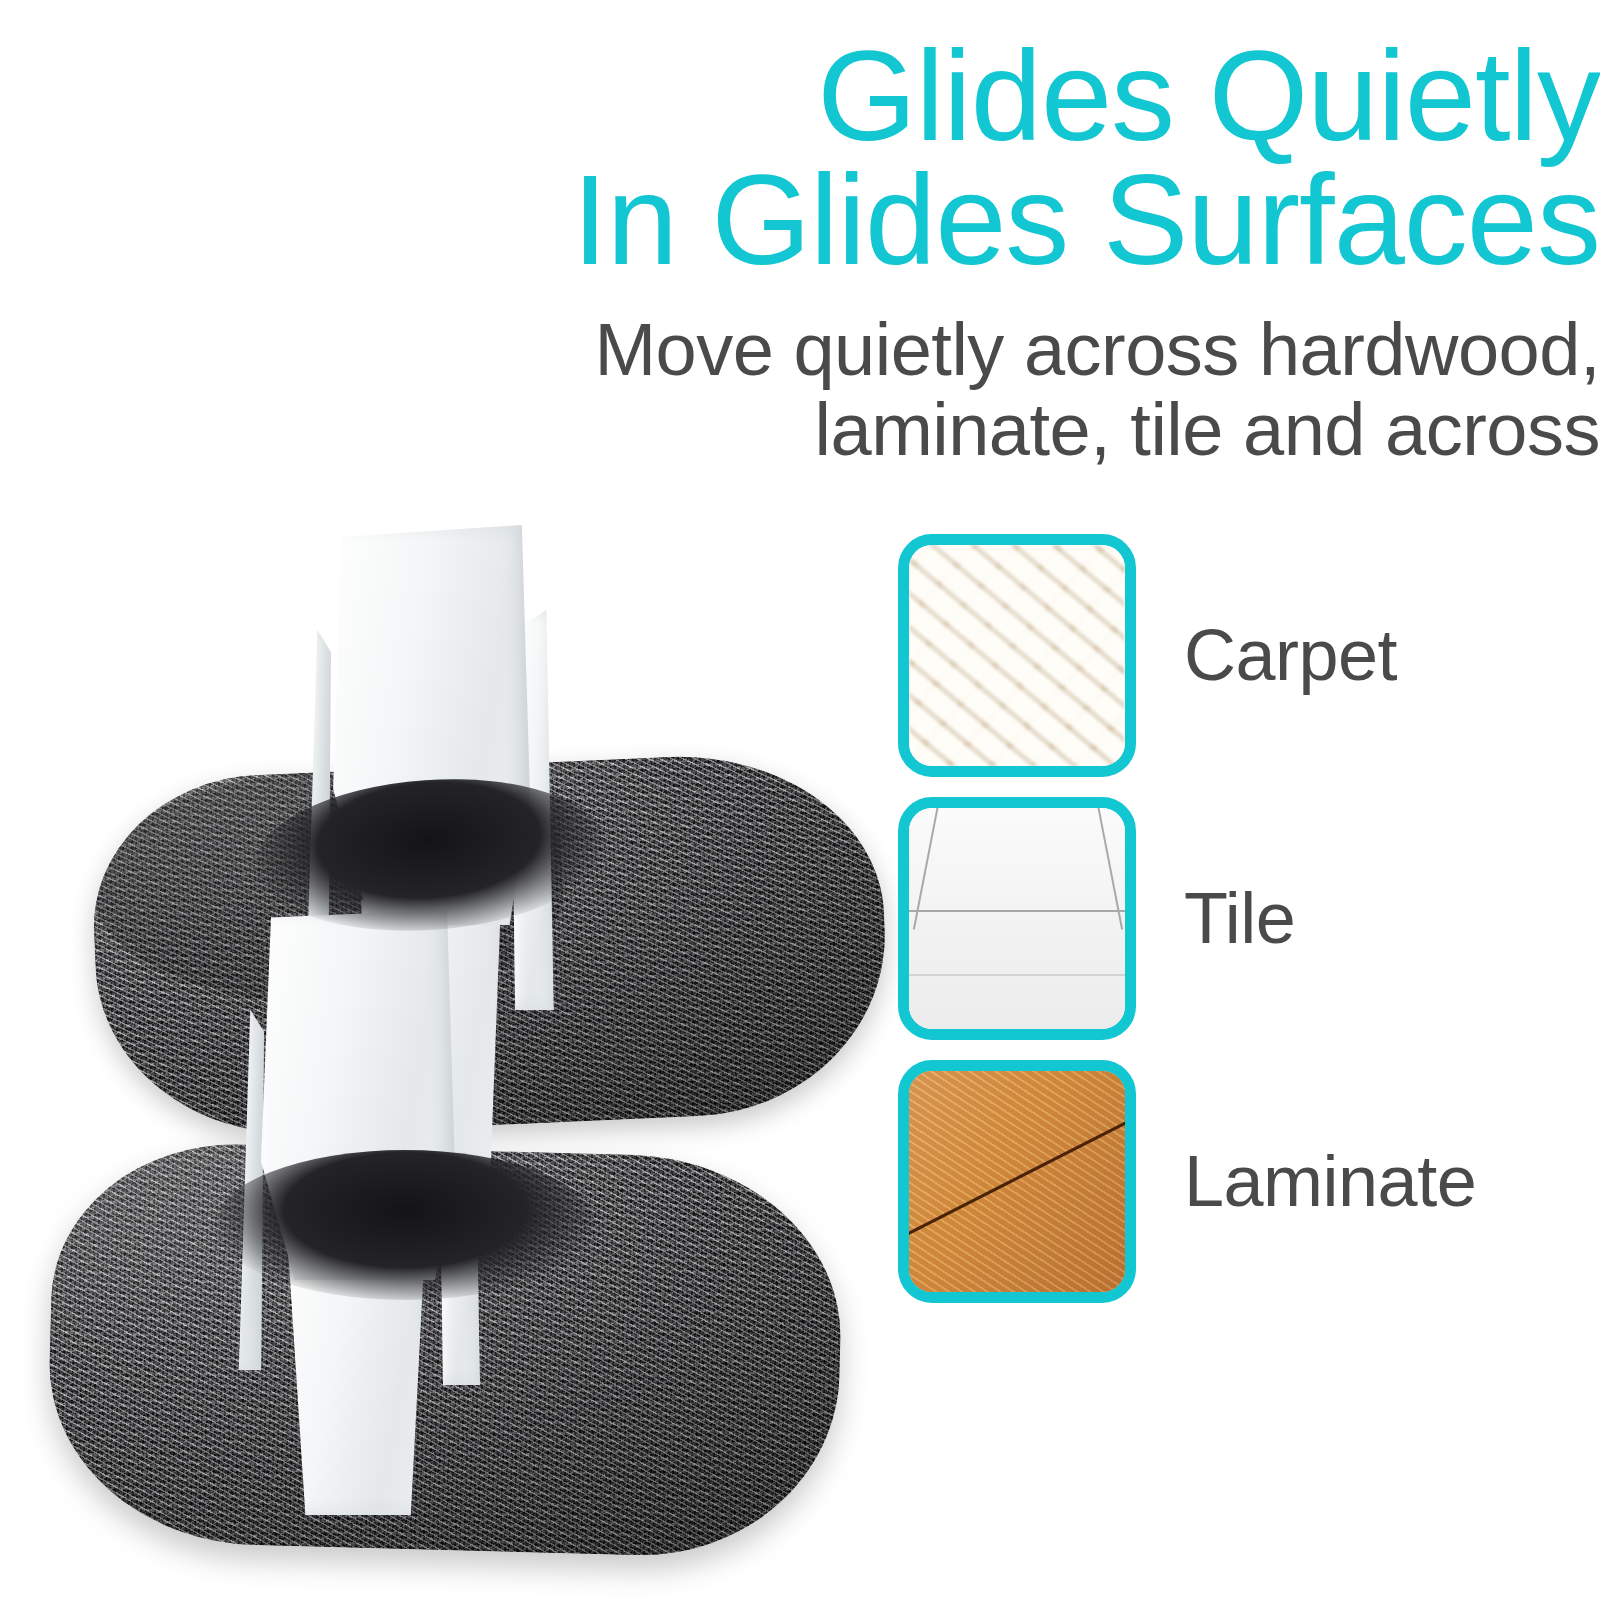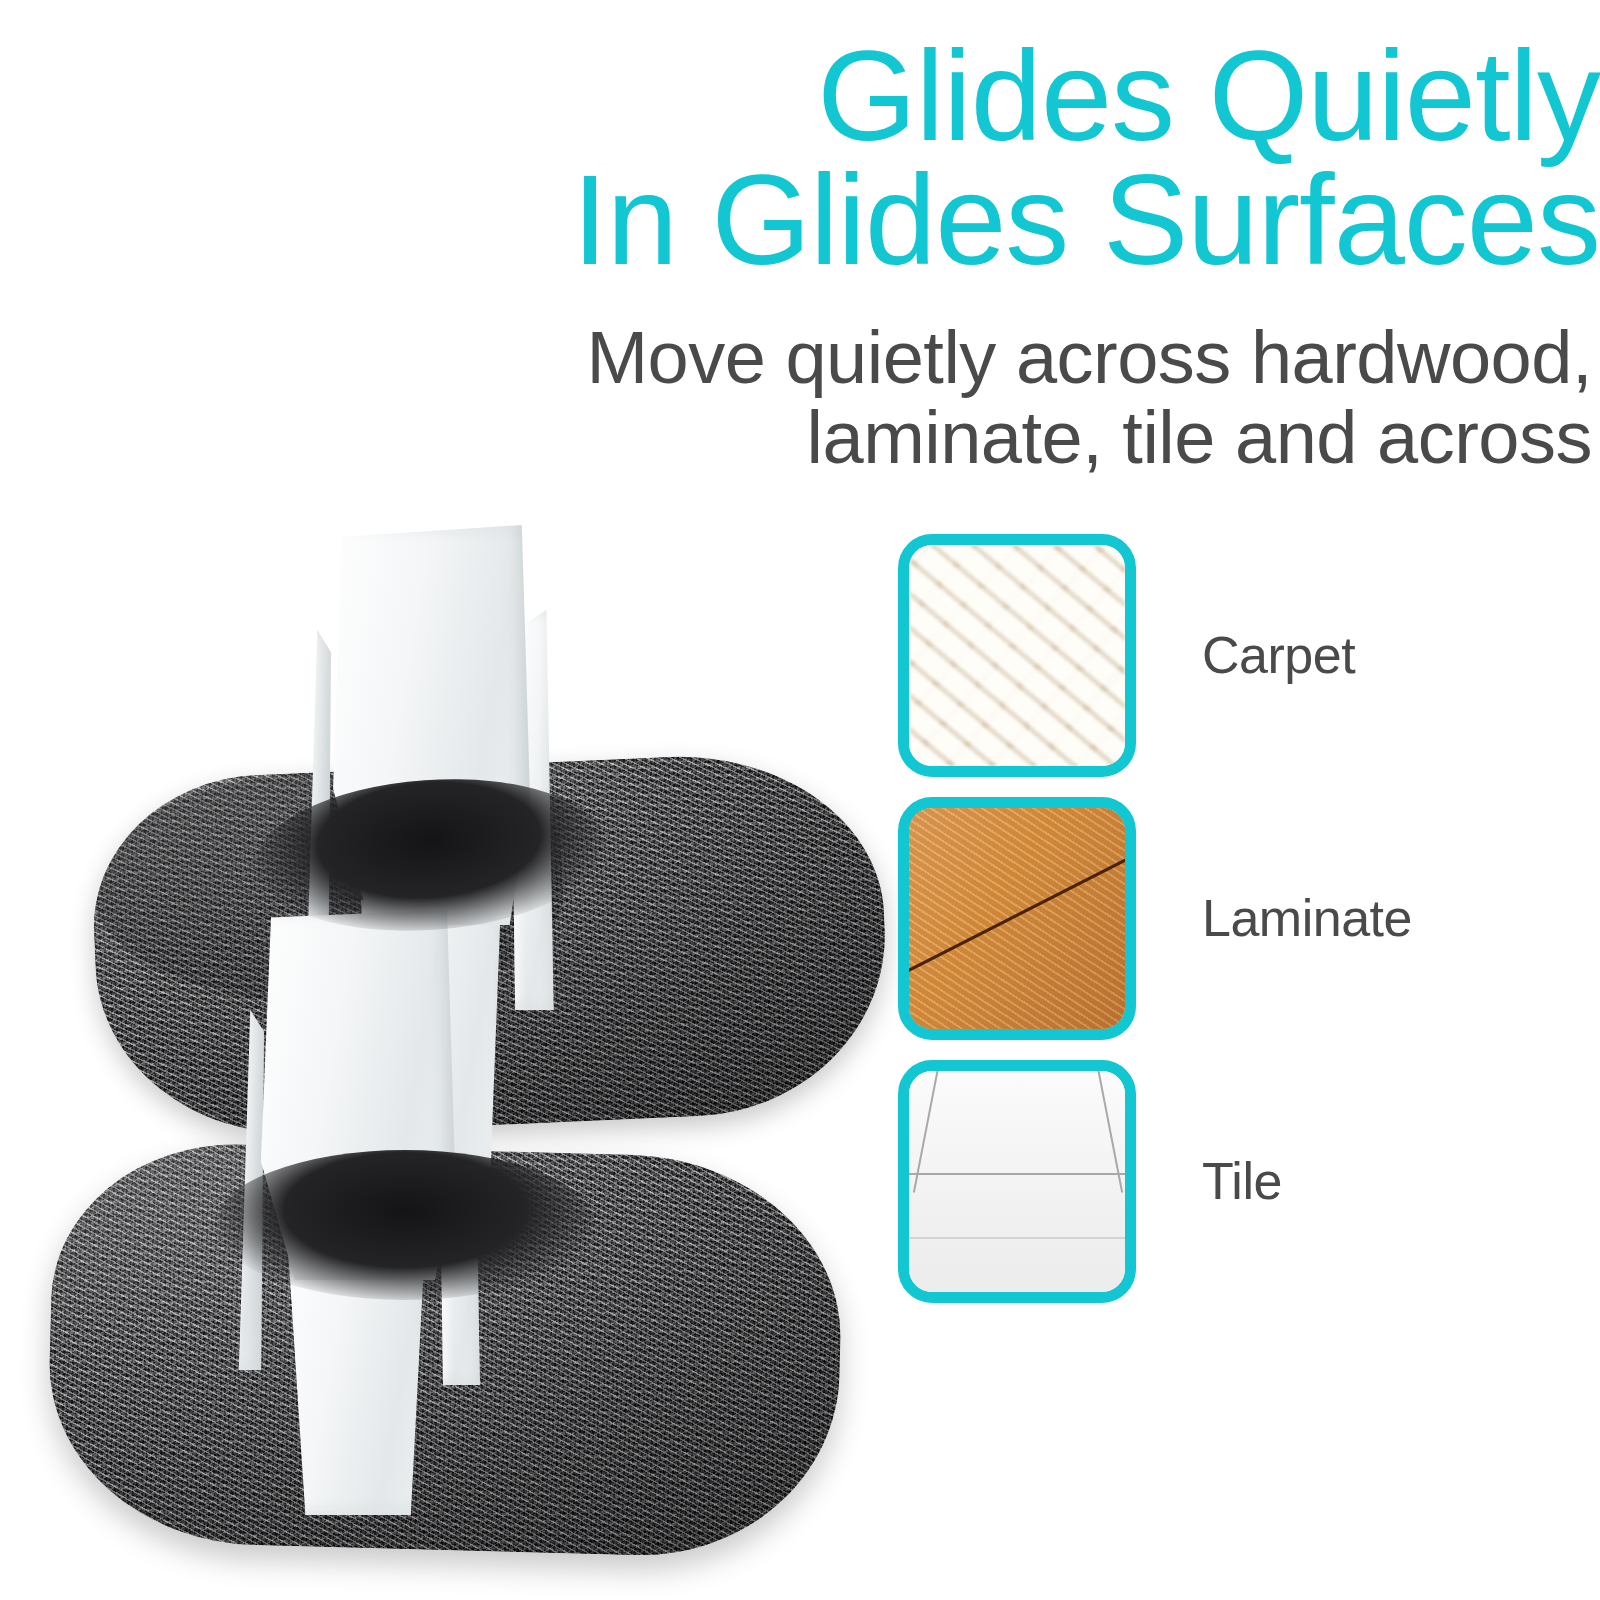--- a/index.html
+++ b/index.html
@@ -21,21 +21,21 @@
     padding-top:34px;
     font-size:128px;
     line-height:0.97;
     font-weight:400;
     letter-spacing:-1px;
     color:#12C6D2;
     font-family:"Liberation Sans", sans-serif;
   }
   .headline .l2{display:block;}
   .subtitle{
-    margin:8px;
+    margin:0;
     padding-top:28px;
     font-size:74px;
     line-height:1.08;
     font-weight:400;
     letter-spacing:-0.5px;
     color:#4A4A4A;
   }
   .subtitle .l2{display:block;}
 
   
@@ -198,22 +198,22 @@
     border:11px solid #12C6D2;
     border-radius:34px;
     box-sizing:border-box;
     overflow:hidden;
     position:relative;
   }
   .thumb-inner{
     position:absolute;left:0;top:0;width:100%;height:100%;
   }
   .surface-label{
-    margin-left:66px;
-    font-size:52px;
+    margin-left:48px;
+    font-size:72px;
     line-height:1.03;
     color:#4A4A4A;
     font-weight:400;
     letter-spacing:-0.5px;
     white-space:pre-line;
   }
 
   
   .tex-carpet{
     background-color:#f6f0e6;
@@ -314,32 +314,32 @@
   <div class="surface-row">
     <div class="thumb">
       <div class="thumb-inner tex-carpet"></div>
     </div>
     <div class="surface-label">Carpet</div>
   </div>
 
 
   <div class="surface-row">
     <div class="thumb">
-      <div class="thumb-inner tex-laminate">
-        <div class="lam-seam"></div>
-      </div>
-    </div>
-    <div class="surface-label">Laminate</div>
-  </div>
-
-  <div class="surface-row">
-    <div class="thumb">
       <div class="thumb-inner tex-tile">
         <div class="grout grout-v1"></div>
         <div class="grout grout-v2"></div>
         <div class="grout grout-h1"></div>
         <div class="grout grout-h2"></div>
       </div>
     </div>
     <div class="surface-label">Tile</div>
   </div>
 
+  <div class="surface-row">
+    <div class="thumb">
+      <div class="thumb-inner tex-laminate">
+        <div class="lam-seam"></div>
+      </div>
+    </div>
+    <div class="surface-label">Laminate</div>
+  </div>
+
 </div>
 
 </body></html>

